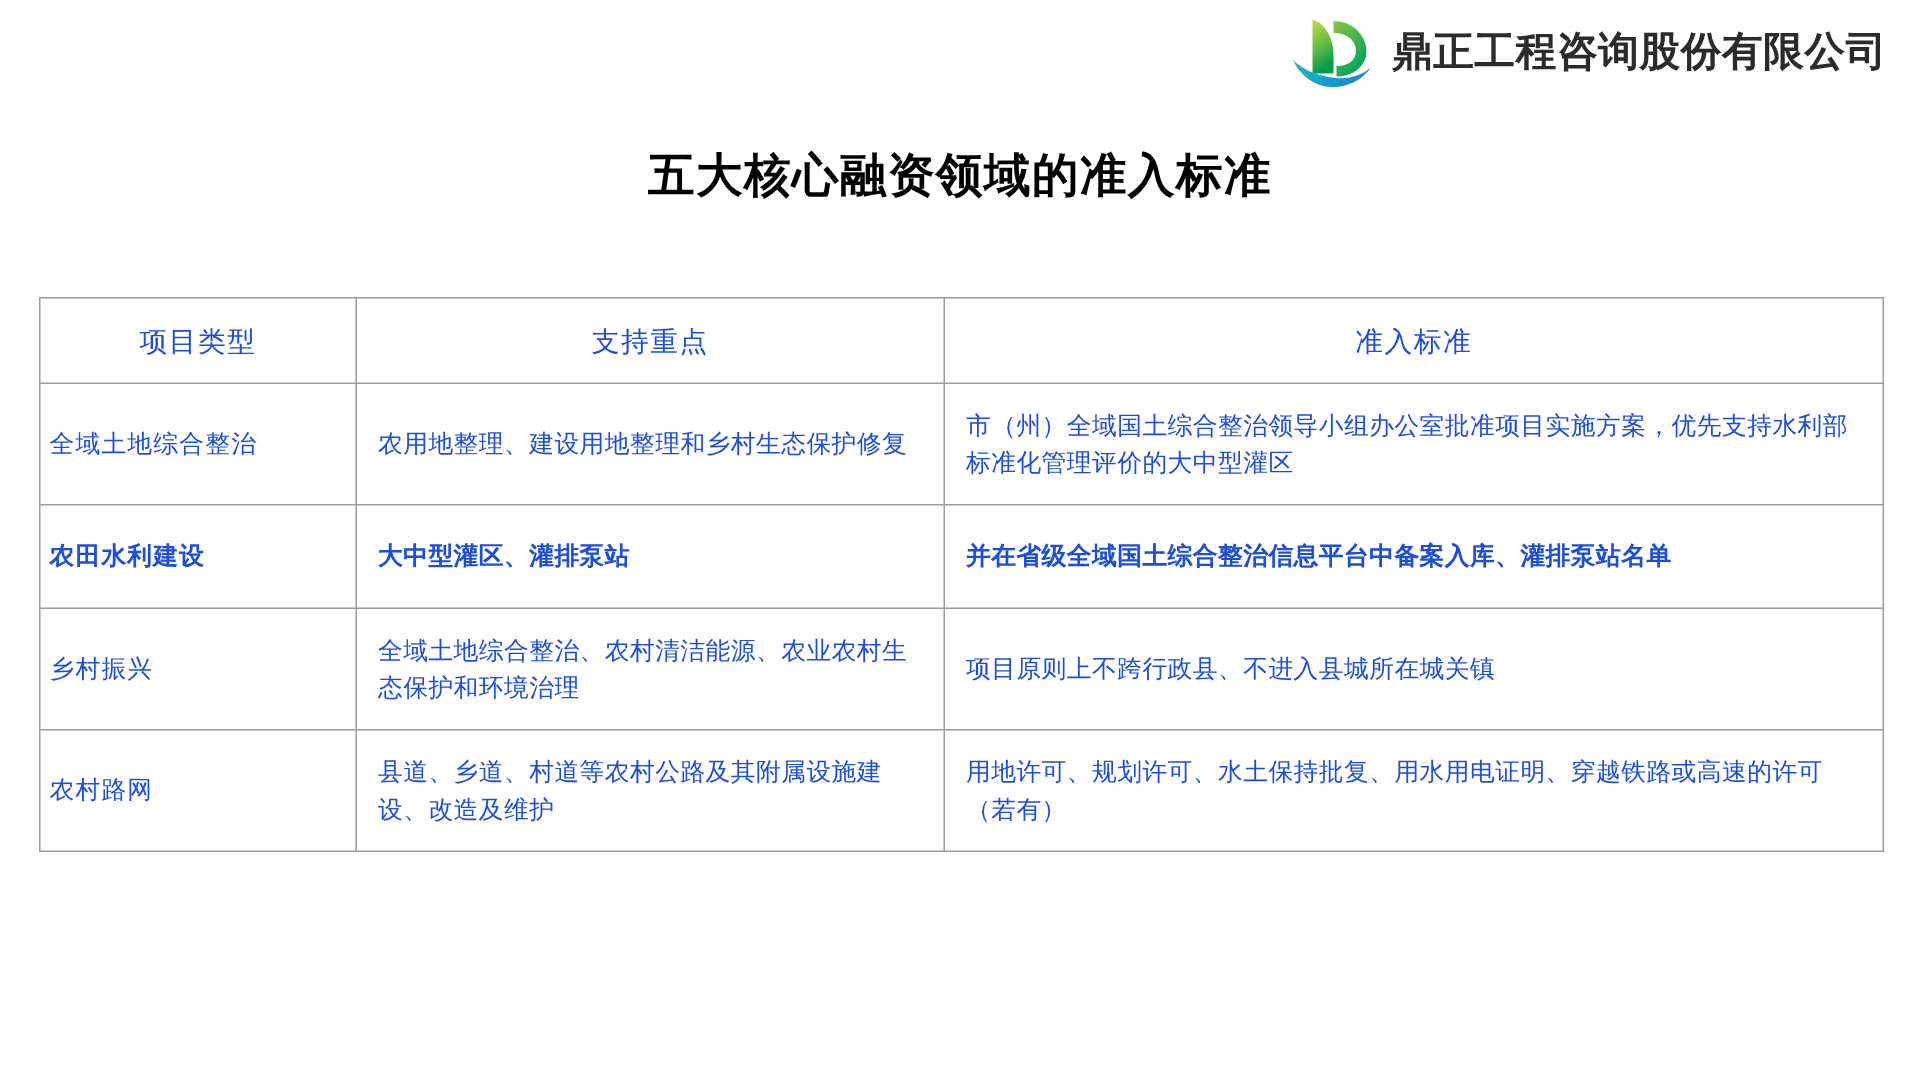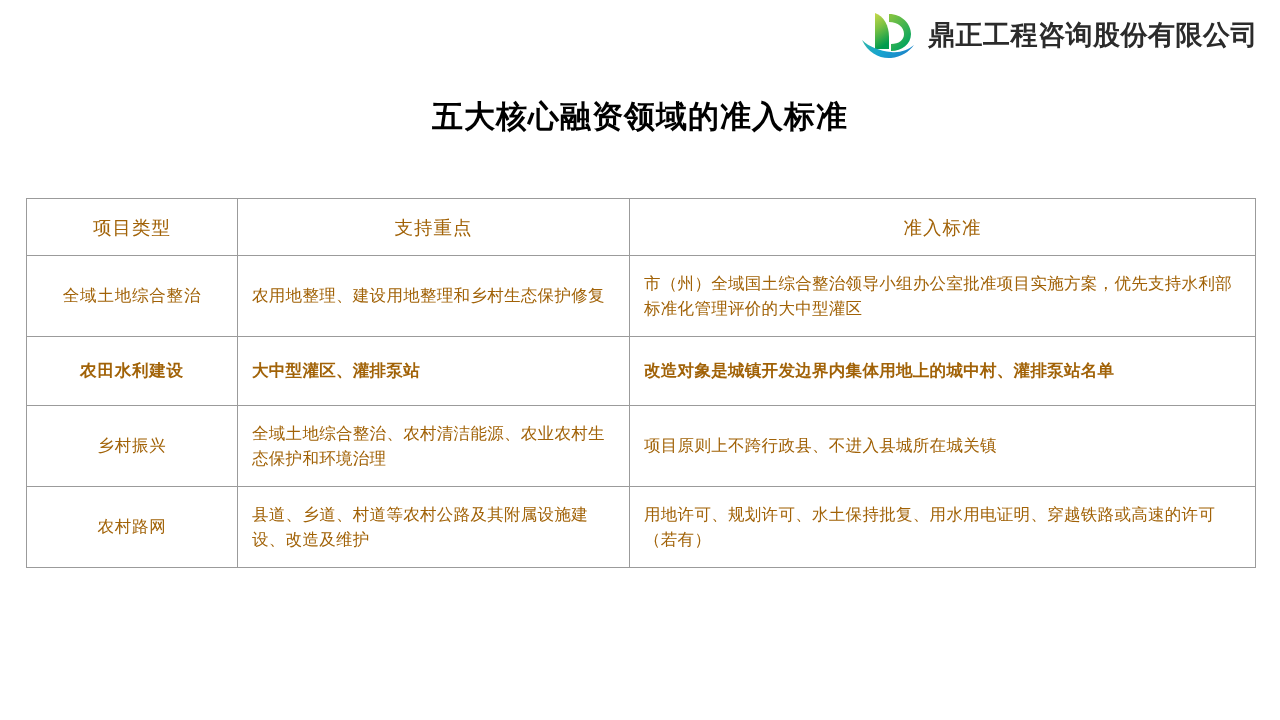--- a/index.html
+++ b/index.html
@@ -82,38 +82,37 @@
   }
   table.matrix col.c1 { width: 211px; }
   table.matrix col.c2 { width: 392px; }
   table.matrix col.c3 { width: 626px; }
 
   table.matrix th,
   table.matrix td {
     border: 1px solid #9b9b9b;
     vertical-align: middle;
     font-family: "DejaVu Serif", "Liberation Serif", serif;
-    color: #a16207;
+    color: #1d4ed8;
   }
   table.matrix thead th {
     height: 56px;
     text-align: center;
     font-size: 18.5px;
     font-weight: normal;
     letter-spacing: 1px;
     padding: 0 8px;
   }
   table.matrix tbody td {
     font-size: 16.5px;
     line-height: 1.52;
     padding: 11px 14px;
     letter-spacing: 0.3px;
   }
   table.matrix tbody td.type-cell {
-    text-align: center;
     padding: 11px 6px;
     letter-spacing: 0.8px;
   }
   table.matrix tbody td.focus-cell,
   table.matrix tbody td.criteria-cell {
     text-align: left;
   }
   .row-tall td { height: 58px; }
   .row-short td { height: 46px; font-weight: bold; }
 </style>
@@ -170,21 +169,21 @@
     </thead>
     <tbody>
       <tr class="row-tall">
         <td class="type-cell">全域土地综合整治</td>
         <td class="focus-cell">农用地整理、建设用地整理和乡村生态保护修复</td>
         <td class="criteria-cell">市（州）全域国土综合整治领导小组办公室批准项目实施方案，优先支持水利部标准化管理评价的大中型灌区</td>
       </tr>
       <tr class="row-short">
         <td class="type-cell">农田水利建设</td>
         <td class="focus-cell">大中型灌区、灌排泵站</td>
-        <td class="criteria-cell">改造对象是城镇开发边界内集体用地上的城中村、灌排泵站名单</td>
+        <td class="criteria-cell">并在省级全域国土综合整治信息平台中备案入库、灌排泵站名单</td>
       </tr>
       <tr class="row-tall">
         <td class="type-cell">乡村振兴</td>
         <td class="focus-cell">全域土地综合整治、农村清洁能源、农业农村生态保护和环境治理</td>
         <td class="criteria-cell">项目原则上不跨行政县、不进入县城所在城关镇</td>
       </tr>
       <tr class="row-tall">
         <td class="type-cell">农村路网</td>
         <td class="focus-cell">县道、乡道、村道等农村公路及其附属设施建设、改造及维护</td>
         <td class="criteria-cell">用地许可、规划许可、水土保持批复、用水用电证明、穿越铁路或高速的许可（若有）</td>

